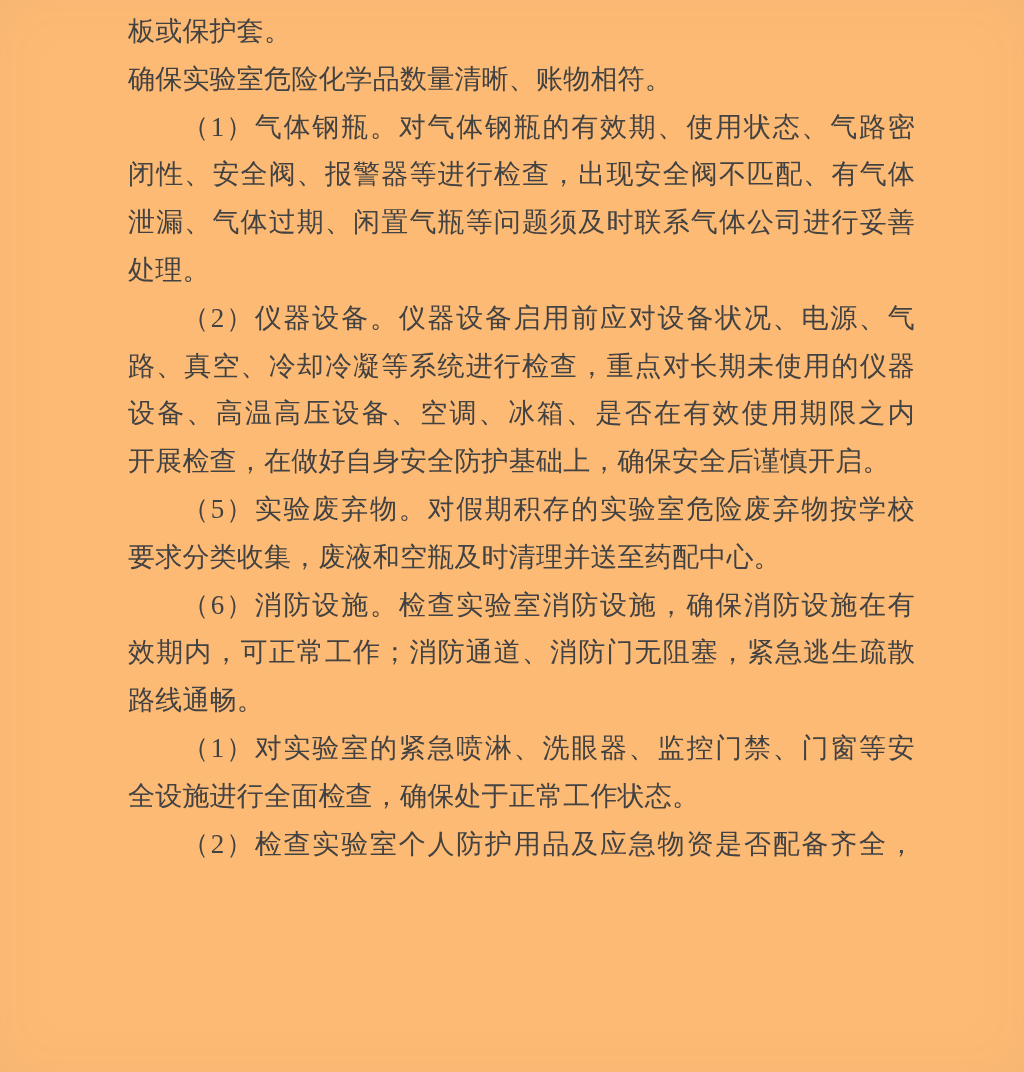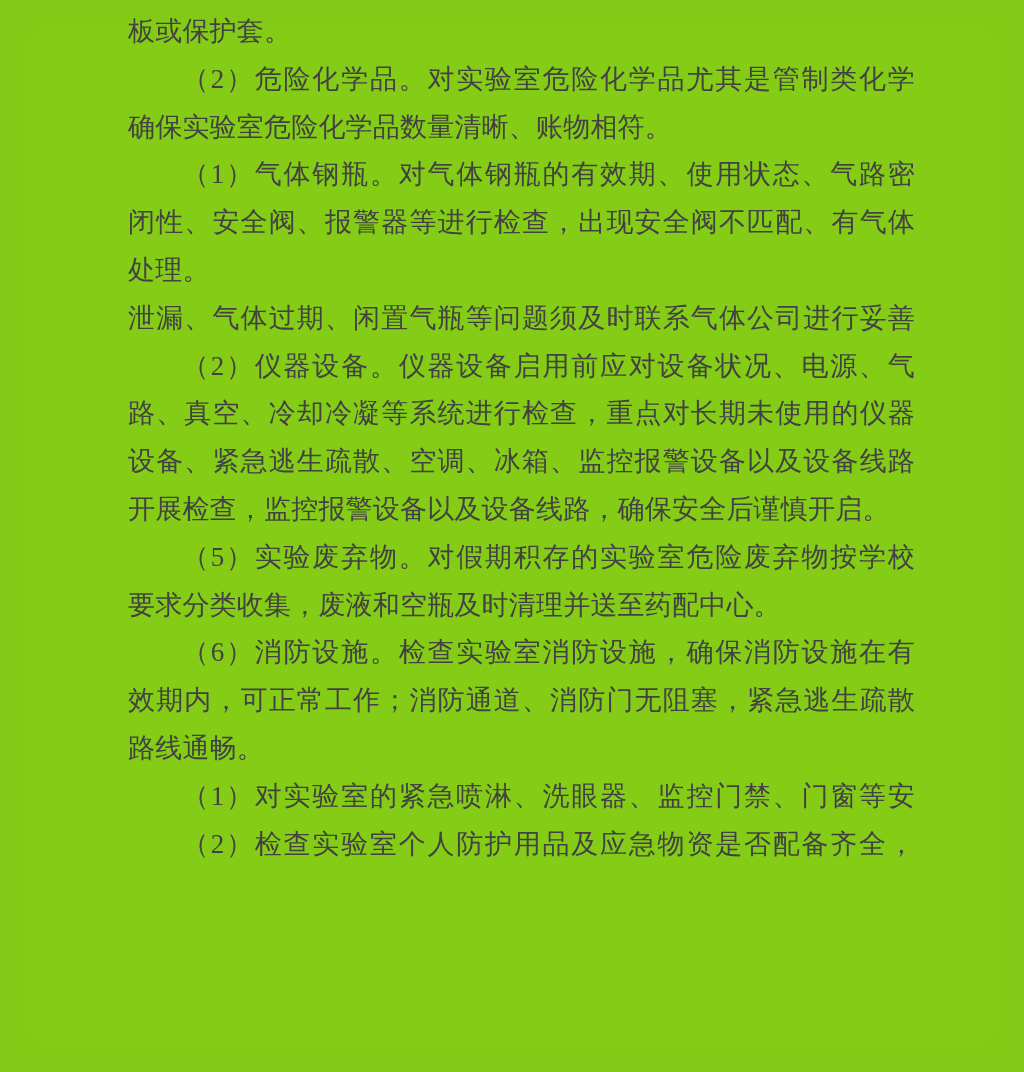--- a/index.html
+++ b/index.html
@@ -8,21 +8,21 @@
     width: 1024px;
     height: 1072px;
     background: #fdfdfd;
     overflow: hidden;
   }
   .page {
     box-sizing: border-box;
     width: 1024px;
     height: 1072px;
     padding: 8px 109px 0 128px;
-    background: #84cc16;
+    background: #fdba74;
     box-shadow: inset 0 0 55px rgba(120,120,120,0.06);
     font-family: "Liberation Serif", "DejaVu Serif", serif;
     font-size: 27px;
     line-height: 47.8px;
     color: #424242;
     overflow: hidden;
   }
   .line {
     height: 47.8px;
     text-align: left;
@@ -34,30 +34,30 @@
   }
   .line.indent {
     text-indent: 54px;
   }
 </style>
 </head>
 <body>
 
 <div class="page">
   <div class="line">板或保护套。</div>
-  <div class="line indent fill">（2）危险化学品。对实验室危险化学品尤其是管制类化学</div>
   <div class="line">确保实验室危险化学品数量清晰、账物相符。</div>
   <div class="line indent fill">（1）气体钢瓶。对气体钢瓶的有效期、使用状态、气路密</div>
   <div class="line fill">闭性、安全阀、报警器等进行检查，出现安全阀不匹配、有气体</div>
+  <div class="line fill">泄漏、气体过期、闲置气瓶等问题须及时联系气体公司进行妥善</div>
   <div class="line">处理。</div>
-  <div class="line fill">泄漏、气体过期、闲置气瓶等问题须及时联系气体公司进行妥善</div>
   <div class="line indent fill">（2）仪器设备。仪器设备启用前应对设备状况、电源、气</div>
   <div class="line fill">路、真空、冷却冷凝等系统进行检查，重点对长期未使用的仪器</div>
-  <div class="line fill">设备、紧急逃生疏散、空调、冰箱、监控报警设备以及设备线路</div>
-  <div class="line">开展检查，监控报警设备以及设备线路，确保安全后谨慎开启。</div>
+  <div class="line fill">设备、高温高压设备、空调、冰箱、是否在有效使用期限之内</div>
+  <div class="line">开展检查，在做好自身安全防护基础上，确保安全后谨慎开启。</div>
   <div class="line indent fill">（5）实验废弃物。对假期积存的实验室危险废弃物按学校</div>
   <div class="line">要求分类收集，废液和空瓶及时清理并送至药配中心。</div>
   <div class="line indent fill">（6）消防设施。检查实验室消防设施，确保消防设施在有</div>
   <div class="line fill">效期内，可正常工作；消防通道、消防门无阻塞，紧急逃生疏散</div>
   <div class="line">路线通畅。</div>
   <div class="line indent fill">（1）对实验室的紧急喷淋、洗眼器、监控门禁、门窗等安</div>
+  <div class="line">全设施进行全面检查，确保处于正常工作状态。</div>
   <div class="line indent fill">（2）检查实验室个人防护用品及应急物资是否配备齐全，</div>
 </div>
 
 </body></html>

